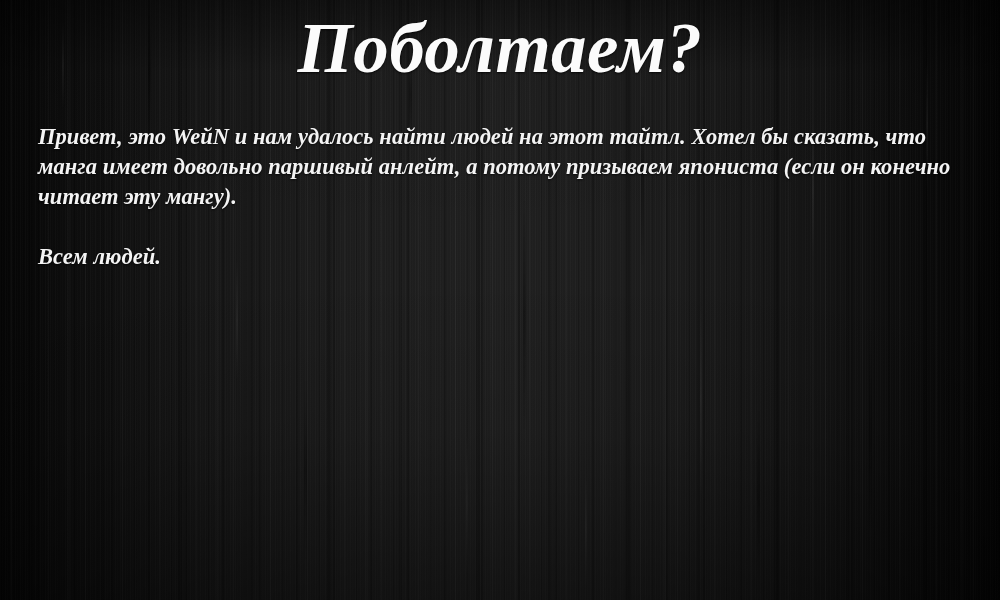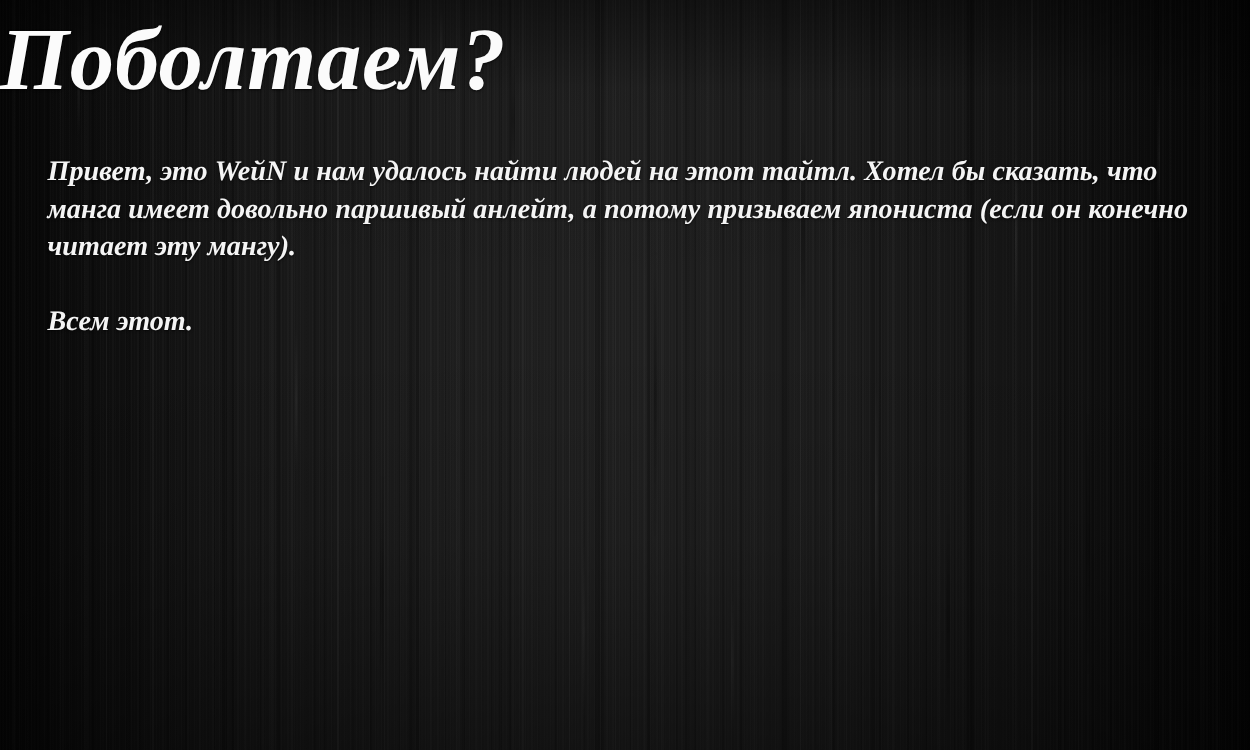--- a/index.html
+++ b/index.html
@@ -125,21 +125,21 @@
     position: absolute;
     inset: 0;
     z-index: 5;
   }
 
   .slide-title {
     position: absolute;
     top: 9px;
     left: 0;
     width: 1000px;
-    text-align: left;
+    text-align: center;
     color: #fbfbfb;
     font-size: 71px;
     font-weight: bold;
     font-style: italic;
     line-height: 1.12;
     letter-spacing: 0.5px;
     text-shadow: 0 1px 2px rgba(0,0,0,0.75);
     white-space: nowrap;
   }
 
@@ -202,17 +202,17 @@
 
   <div class="content">
 
     <div class="slide-title">Поболтаем?</div>
 
     <div class="body-block">
 
       <p class="para para-1"><span>Привет, это WeйN и нам удалось найти людей на этот тайтл. Хотел бы сказать, что манга имеет довольно паршивый анлейт, а потому призываем япониста (если он конечно читает эту мангу).</span></p>
 
 
-      <p class="para para-3"><span>Всем этот.</span></p>
+      <p class="para para-3"><span>Всем людей.</span></p>
 
     </div>
   </div>
 </div>
 
 </body></html>

